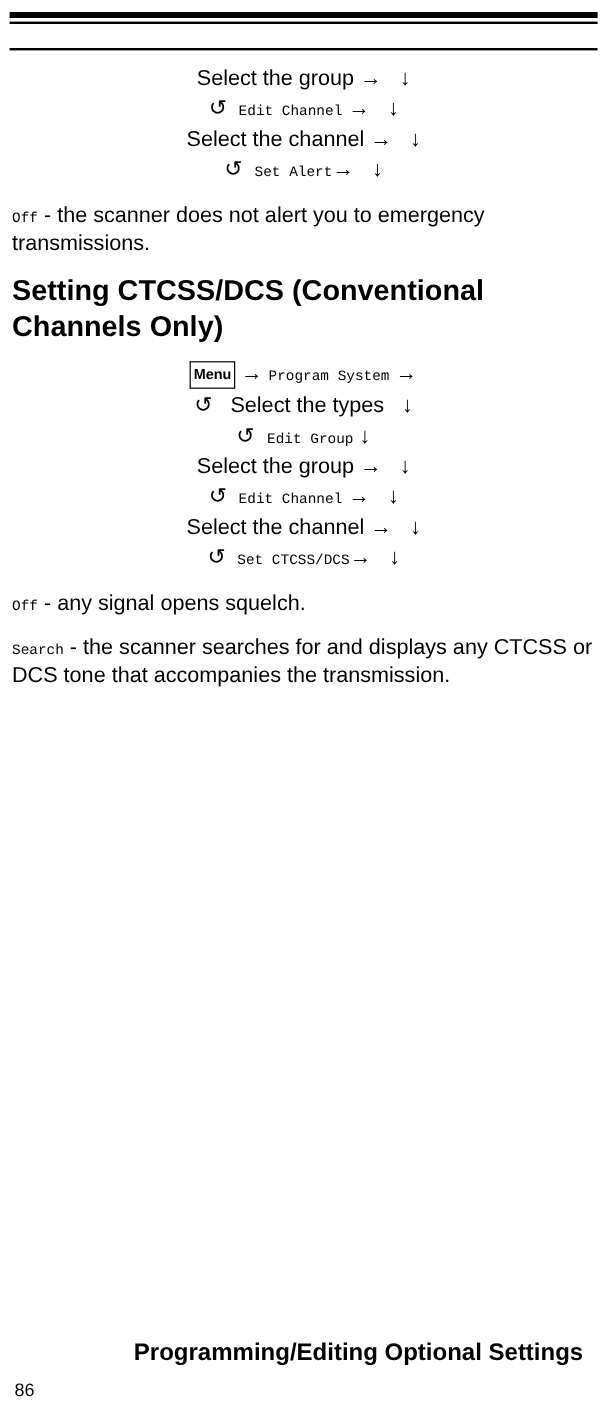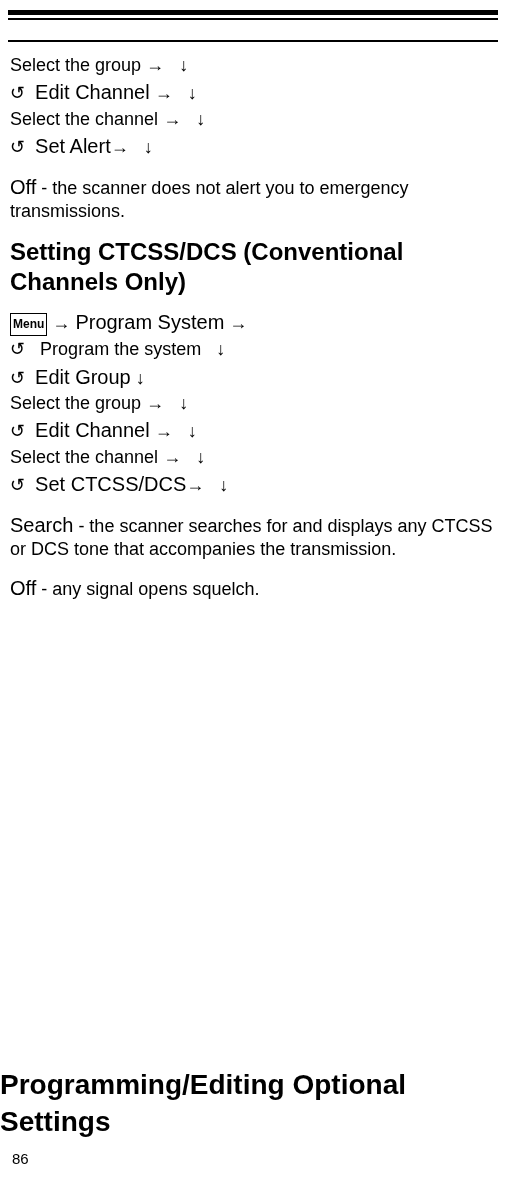--- a/index.html
+++ b/index.html
@@ -31,27 +31,28 @@
       height: 2px;
       background: black;
       margin-bottom: 12px;
     }
     .content {
       padding: 0 2px;
     }
     .nav-line {
       margin-bottom: 2px;
       font-size: 18px;
+      text-align: center;
     }
     .nav-block {
       margin-bottom: 14px;
     }
     .mono {
-      font-family: Liberation Sans, sans-serif;
-      font-size: 20px;
+      font-family: Liberation Mono, monospace;
+      font-size: 12px;
     }
     .arrow-right {
       font-family: Arial, sans-serif;
     }
     .arrow-down {
       font-family: Arial, sans-serif;
     }
     .refresh {
       font-family: Arial, sans-serif;
       display: inline-block;
@@ -76,21 +77,21 @@
       font-weight: bold;
       display: inline-block;
       vertical-align: middle;
       line-height: 1.1;
     }
     .footer-title {
       position: absolute;
       bottom: 40px;
       right: 24px;
       font-weight: bold;
-      font-size: 28px;
+      font-size: 20px;
       font-family: "Trebuchet MS", Arial, sans-serif;
     }
     .page-number {
       position: absolute;
       bottom: 12px;
       left: 12px;
       font-size: 15px;
     }
   </style>
 </head>
@@ -138,21 +139,21 @@
 
   <div class="nav-block">
     <div class="nav-line">
       <span class="menu-box">Menu</span>
       <span class="arrow-right">→</span>
       <span class="mono">Program System</span>
       <span class="arrow-right">→</span>
     </div>
     <div class="nav-line">
       <span class="refresh">↻</span>&nbsp;&nbsp;
-      <span>Program the system</span>&nbsp;&nbsp;
+      <span>Select the types</span>&nbsp;&nbsp;
       <span class="arrow-down">↓</span>
     </div>
     <div class="nav-line">
       <span class="refresh">↻</span>&nbsp;
       <span class="mono">Edit Group</span>
       <span class="arrow-down">↓</span>
     </div>
     <div class="nav-line">
       <span>Select the group</span>
       <span class="arrow-right">→</span>&nbsp;&nbsp;
@@ -171,23 +172,23 @@
     </div>
     <div class="nav-line">
       <span class="refresh">↻</span>&nbsp;
       <span class="mono">Set CTCSS/DCS</span><span class="arrow-right">→</span>&nbsp;&nbsp;
       <span class="arrow-down">↓</span>
     </div>
   </div>
 
 
   <div class="para">
-    <span class="mono">Search</span><span> - the scanner searches for and displays any CTCSS or DCS tone that accompanies the transmission.</span>
+    <span class="mono">Off</span><span> - any signal opens squelch.</span>
   </div>
 
   <div class="para">
-    <span class="mono">Off</span><span> - any signal opens squelch.</span>
+    <span class="mono">Search</span><span> - the scanner searches for and displays any CTCSS or DCS tone that accompanies the transmission.</span>
   </div>
 
 </div>
 
 <div class="footer-title">Programming/Editing Optional Settings</div>
 <div class="page-number">86</div>
 
 </body></html>

